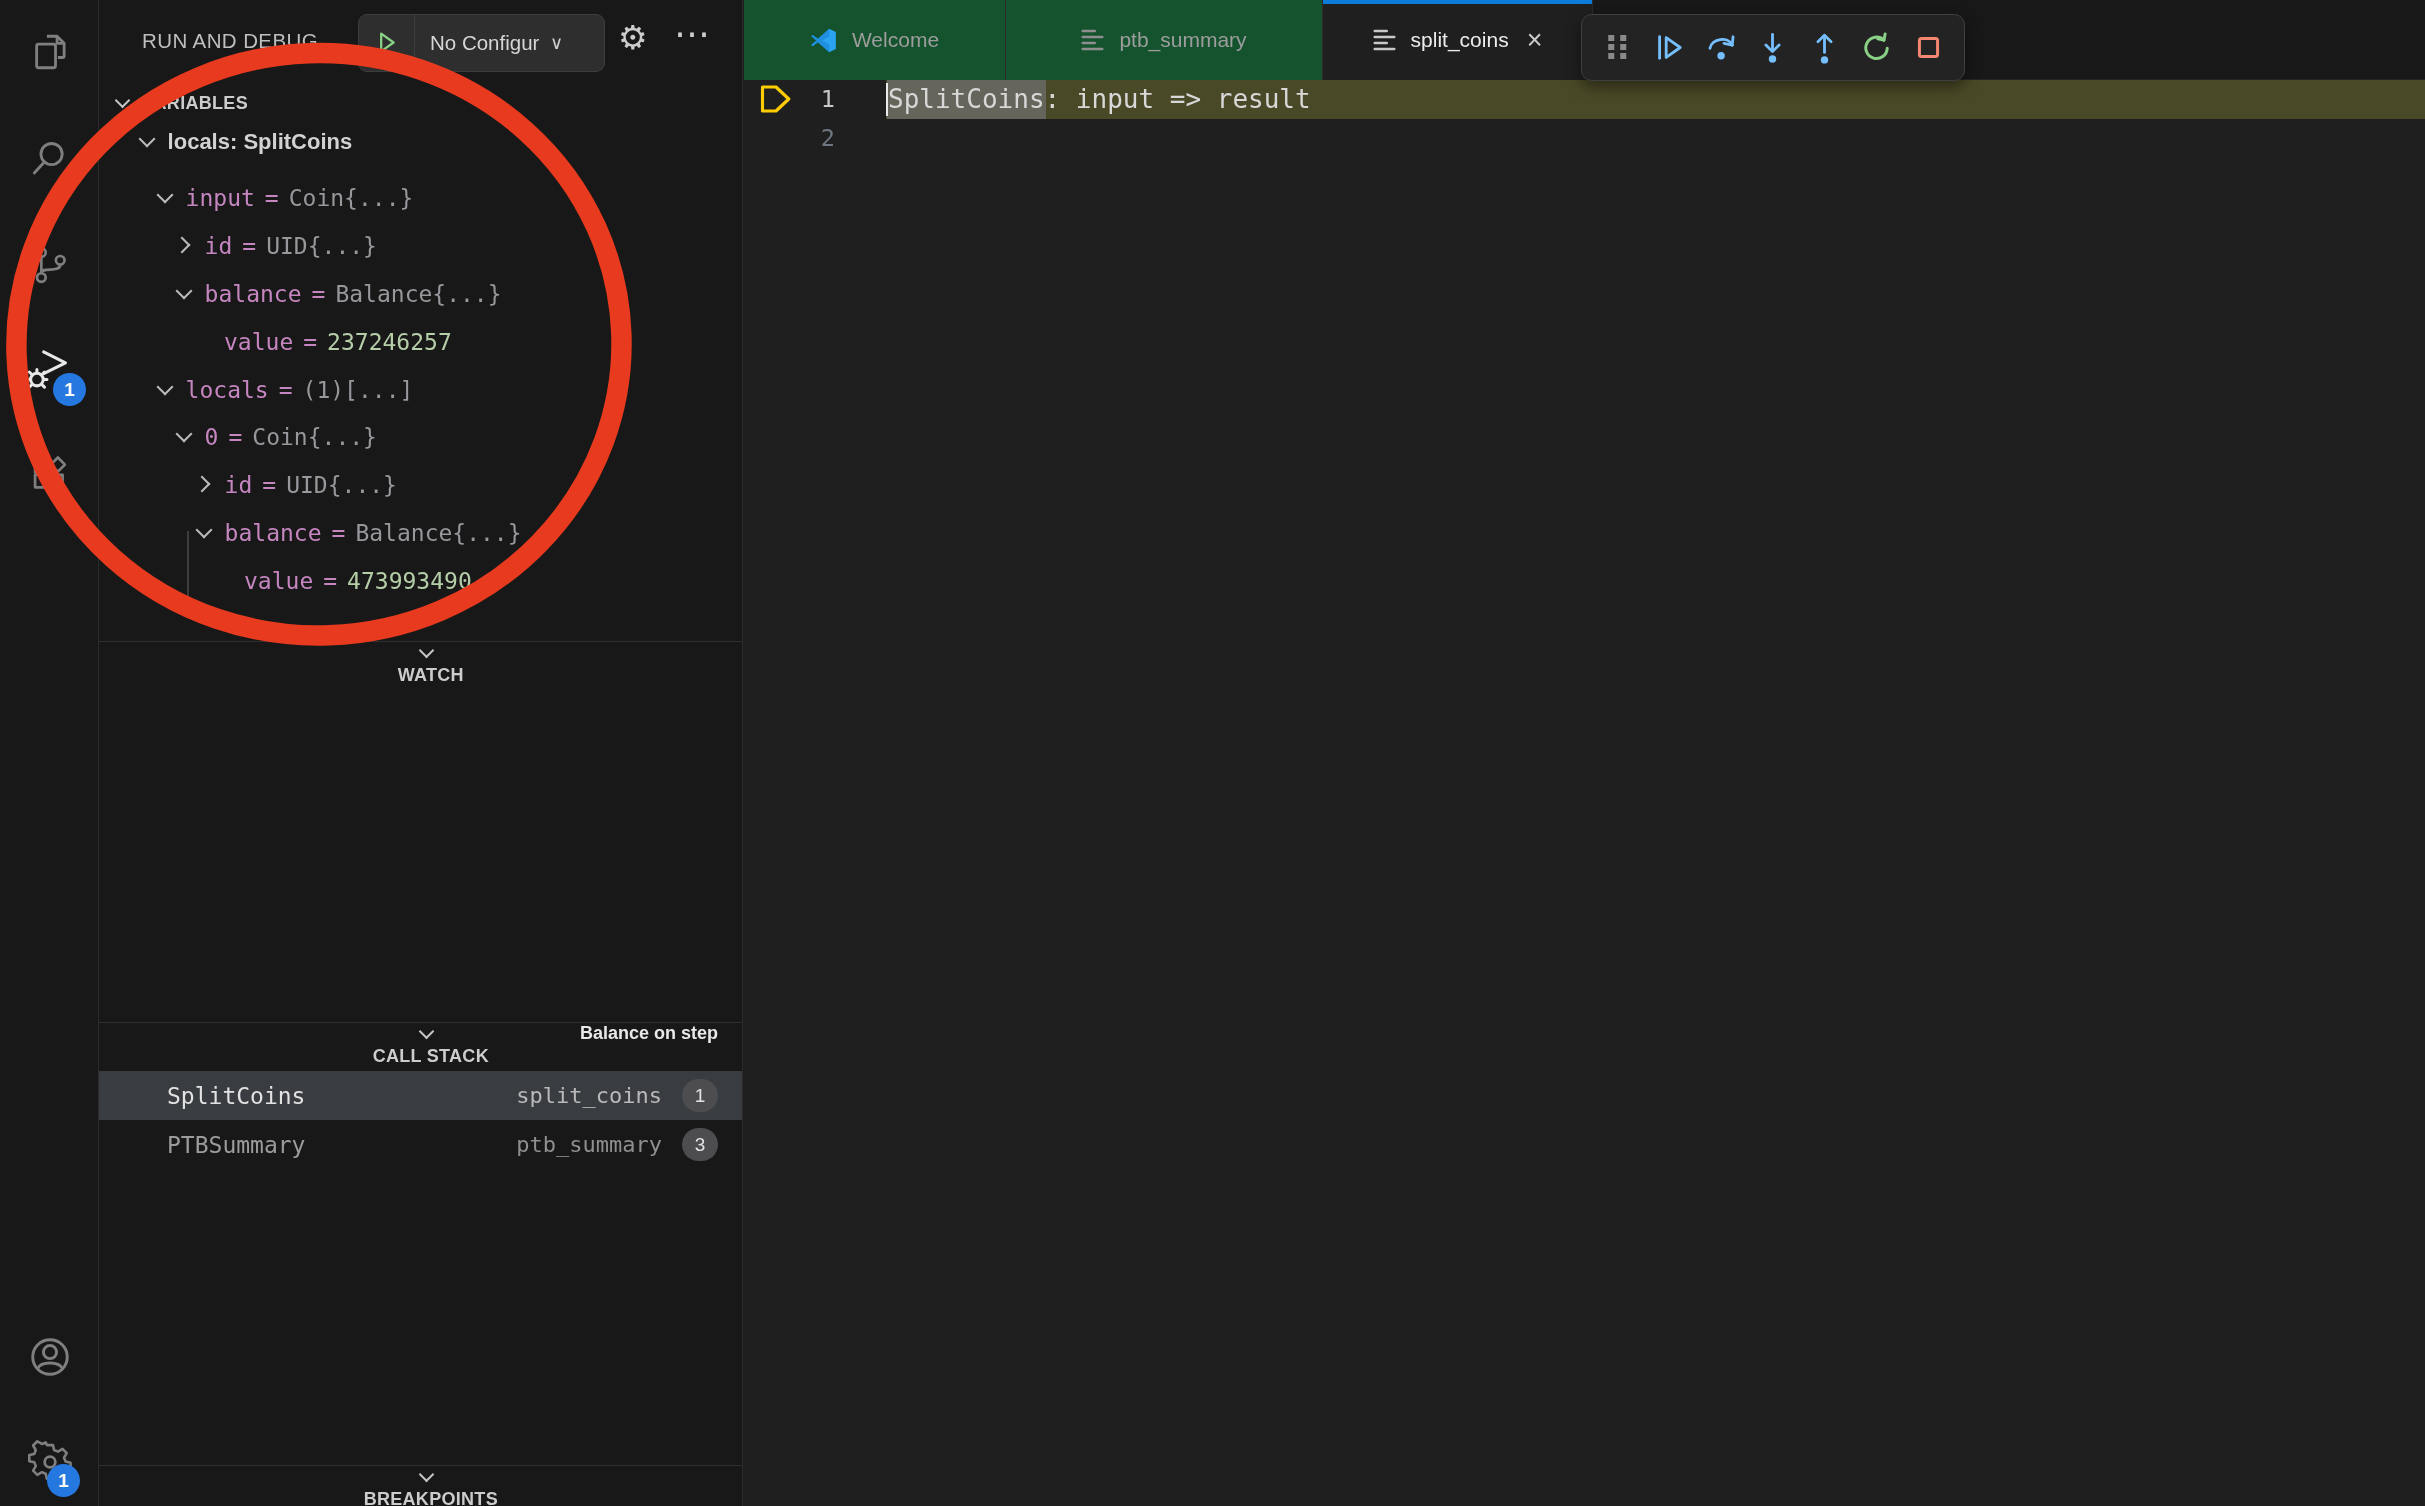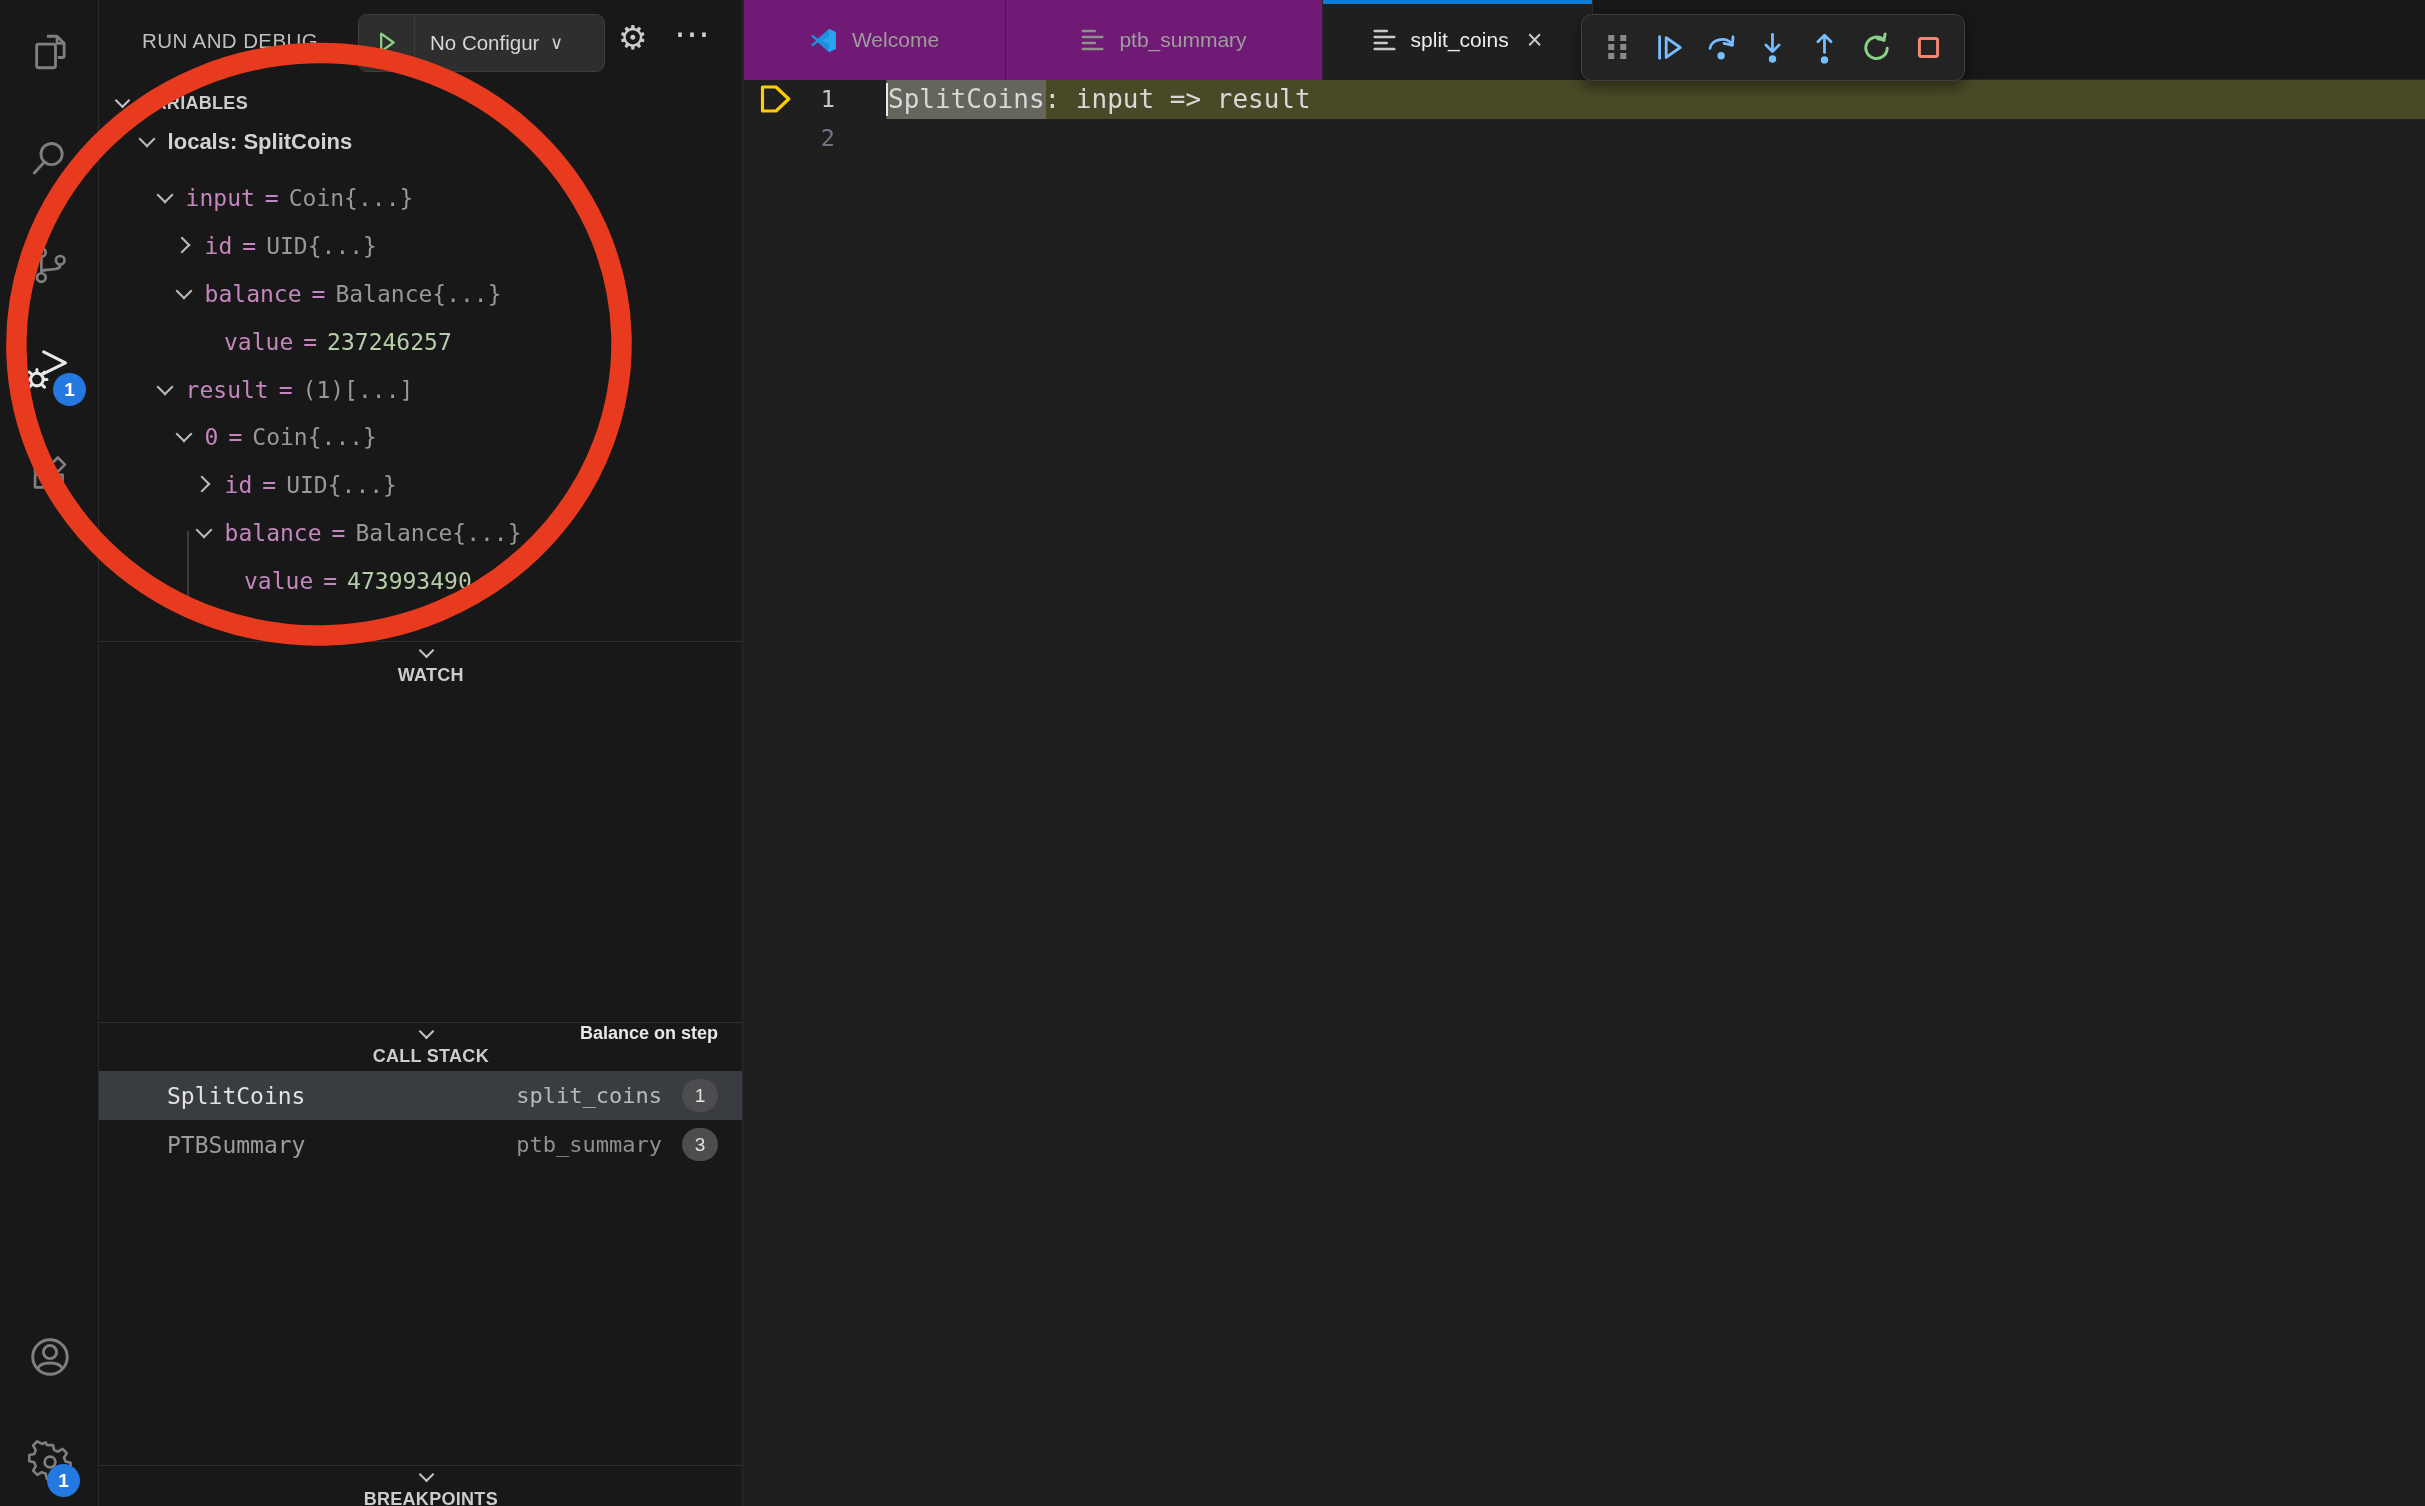--- a/index.html
+++ b/index.html
@@ -72,21 +72,21 @@
   .cs-badge { flex:none; margin-left:20px; min-width:36px; height:33px; padding:0 6px;
     border-radius:16.7px; background:#4d4d50; color:#e3e3e3;
     font-family:"Liberation Sans", sans-serif; font-size:19px;
     display:flex; align-items:center; justify-content:center; }
 
   
   .editor { position:absolute; left:744px; top:0; right:0; height:100%; background:#1f1f1f; }
   .tabbar { position:absolute; left:0; top:0; right:0; height:80px;
     background:#181818; border-bottom:0.8px solid #252526; display:flex; }
   .tab { height:80px; display:flex; align-items:center; justify-content:center;
-    border-right:0.8px solid #2b2b2b; background:#701a75; position:relative;
+    border-right:0.8px solid #2b2b2b; background:#14532d; position:relative;
     font-size:21px; color:#9d9d9d; cursor:pointer; flex:none; }
   .tab .tab-icon { margin-right:15px; display:flex; }
   .tab.active { background:#1f1f1f; color:#ececec; border-bottom:none; }
   .tab.active::after { content:""; position:absolute; left:0; top:0; right:0; height:3.8px; background:#0c7cd8; }
   .tab-close { margin-left:18px; font-size:27px; color:#cccccc; line-height:23px; cursor:pointer; }
 
   .dbg-toolbar { position:absolute; left:837px; top:13.7px; width:384px; height:67px;
     background:#232324; border:1.5px solid #404041; border-radius:10.6px;
     box-shadow:0 6px 15px rgba(0,0,0,0.45);
     display:flex; align-items:center; justify-content:space-between; padding:0 12px; z-index:10; }
@@ -212,21 +212,21 @@
       <span class="veq">=</span>
       <span class="vval type">Balance{...}</span>
     </div>
     <div class="vrow" style="top:318px; padding-left:125px">
       <span class="vname">value</span>
       <span class="veq">=</span>
       <span class="vval num">237246257</span>
     </div>
     <div class="vrow" style="top:366px; padding-left:53px">
       <span class="tw down"></span>
-      <span class="vname">result</span>
+      <span class="vname">locals</span>
       <span class="veq">=</span>
       <span class="vval type">(1)[...]</span>
     </div>
     <div class="vrow" style="top:413px; padding-left:72px">
       <span class="tw down"></span>
       <span class="vname">0</span>
       <span class="veq">=</span>
       <span class="vval type">Coin{...}</span>
     </div>
     <div class="vrow" style="top:461px; padding-left:92px">

